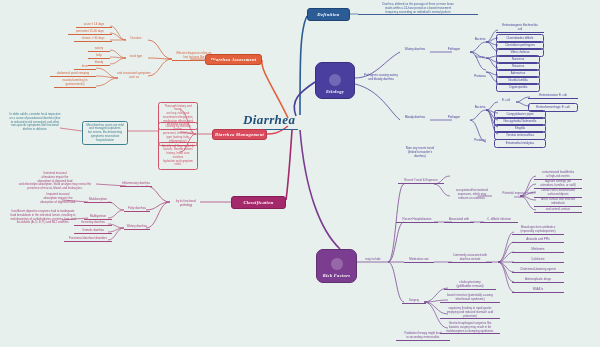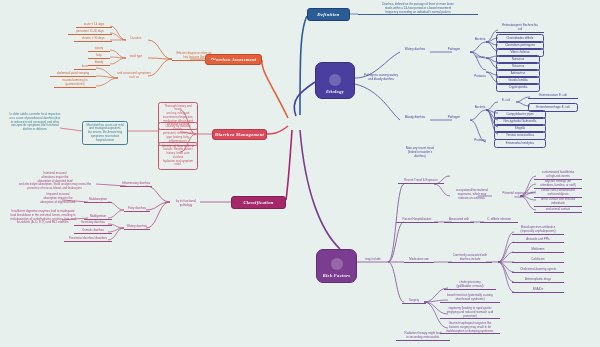--- a/index.html
+++ b/index.html
@@ -124,20 +124,21 @@
     <path d="M388 262 C396 262 396 184 404 184 M388 262 C396 262 396 222 404 222 M388 262 C396 262 396 262 404 262 M388 262 C396 262 396 302 404 302" stroke="#7b4b92" stroke-width=".8" fill="none"></path>
     <path d="M434 184 C442 184 442 176 450 176 M434 184 C442 184 442 196 450 196" stroke="#7b4b92" stroke-width=".7" fill="none"></path>
     <path d="M478 196 L492 196" stroke="#7b4b92" stroke-width=".7" fill="none"></path>
     <path d="M520 196 C528 196 528 176 536 176 M520 196 C528 196 528 184 536 184 M520 196 C528 196 528 192 536 192 M520 196 C528 196 528 200 536 200 M520 196 C528 196 528 210 536 210" stroke="#7b4b92" stroke-width=".7" fill="none"></path>
     <path d="M434 222 L452 222 M470 222 L484 222" stroke="#7b4b92" stroke-width=".7" fill="none"></path>
     <path d="M434 262 L452 262 M486 262 L498 262" stroke="#7b4b92" stroke-width=".7" fill="none"></path>
     <path d="M498 262 C506 262 506 232 514 232 M498 262 C506 262 506 242 514 242 M498 262 C506 262 506 252 514 252 M498 262 C506 262 506 262 514 262 M498 262 C506 262 506 272 514 272 M498 262 C506 262 506 282 514 282 M498 262 C506 262 506 292 514 292" stroke="#7b4b92" stroke-width=".7" fill="none"></path>
     <path d="M424 302 C436 302 436 288 448 288 M424 302 C436 302 436 300 448 300 M424 302 C436 302 436 314 448 314 M424 302 C436 302 436 328 448 328" stroke="#7b4b92" stroke-width=".7" fill="none"></path>
   </svg>
 
+  <div class="central">Diarrhea</div>
 
   <div class="chip def">Definition</div>
 
   <div class="chip eti">
     <span class="emblem"></span>
     <span>Etiology</span>
   </div>
 
   <div class="chip assess">Diarrhea Assessment</div>
   <div class="chip workup">Diarrhea Management</div>

